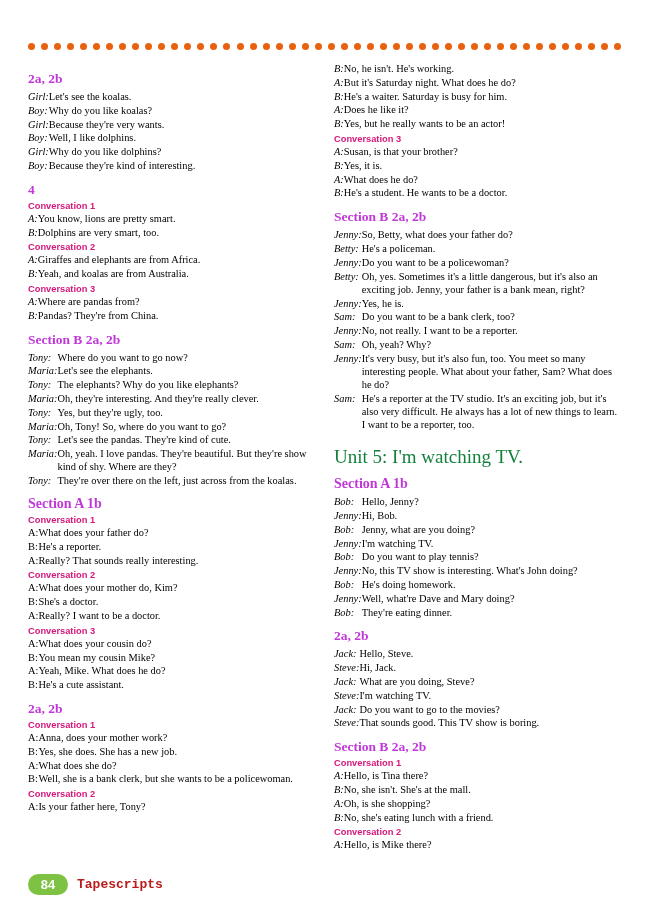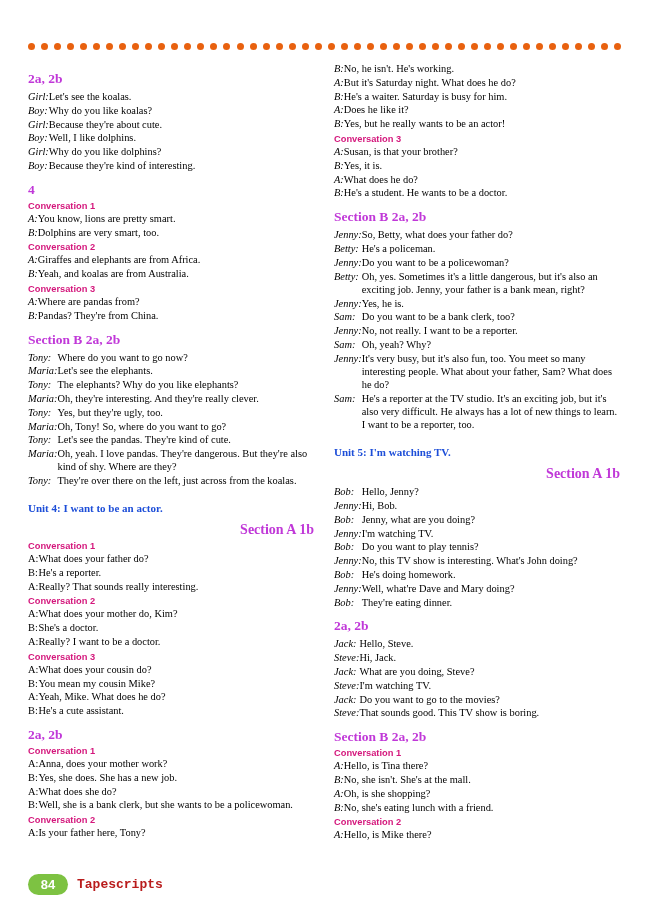--- a/index.html
+++ b/index.html
@@ -40,31 +40,30 @@
   }
   .col { width: 286px; }
   .sec-head {
     color: #c038d8;
     font-weight: bold;
     font-size: 13.5px;
     margin: 9px 0 3px 0;
     font-family: "Liberation Serif", serif;
   }
   .unit-head {
-    color: #1d4ed8;
-    font-weight: bold;
-    font-size: 11px;
+    color: #15803d;
+    font-weight: normal;
+    font-size: 19px;
     margin: 14px 0 5px 0;
   }
   .sec-a {
     color: #c038d8;
     font-weight: bold;
     font-size: 14px;
     margin: 8px 0 3px 0;
-    text-align: right;
   }
   .conv {
     color: #d4177c;
     font-weight: bold;
     font-size: 9.3px;
     margin: 3px 0 1px 0;
     font-family: "Liberation Sans", sans-serif;
   }
   table.dlg {
     width: 100%;
@@ -172,21 +171,21 @@
           <tr>
             <td class="spk it">Girl:</td>
             <td class="txt">Let's see the koalas.</td>
           </tr>
           <tr>
             <td class="spk it">Boy:</td>
             <td class="txt">Why do you like koalas?</td>
           </tr>
           <tr>
             <td class="spk it">Girl:</td>
-            <td class="txt">Because they're about cute.</td>
+            <td class="txt">Because they're very wants.</td>
           </tr>
           <tr>
             <td class="spk it">Boy:</td>
             <td class="txt">Well, I like dolphins.</td>
           </tr>
           <tr>
             <td class="spk it">Girl:</td>
             <td class="txt">Why do you like dolphins?</td>
           </tr>
           <tr>
@@ -261,29 +260,28 @@
           <tr>
             <td class="spk it">Maria:</td>
             <td class="txt">Oh, Tony!  So, where do you want to go?</td>
           </tr>
           <tr>
             <td class="spk it">Tony:</td>
             <td class="txt">Let's see the pandas.  They're kind of cute.</td>
           </tr>
           <tr>
             <td class="spk it">Maria:</td>
-            <td class="txt">Oh, yeah.  I love pandas.  They're dangerous.  But they're also kind of shy.  Where are they?</td>
+            <td class="txt">Oh, yeah.  I love pandas.  They're beautiful.  But they're show kind of shy.  Where are they?</td>
           </tr>
           <tr>
             <td class="spk it">Tony:</td>
             <td class="txt">They're over there on the left, just across from the koalas.</td>
           </tr>
         </tbody>
       </table>
-      <div class="unit-head">Unit 4: I want to be an actor.</div>
       <div class="sec-a">Section A  1b</div>
       <div class="conv">Conversation 1</div>
       <table class="dlg">
         <tbody>
           <tr>
             <td class="spk">A:</td>
             <td class="txt">What does your father do?</td>
           </tr>
           <tr>
             <td class="spk">B:</td>

